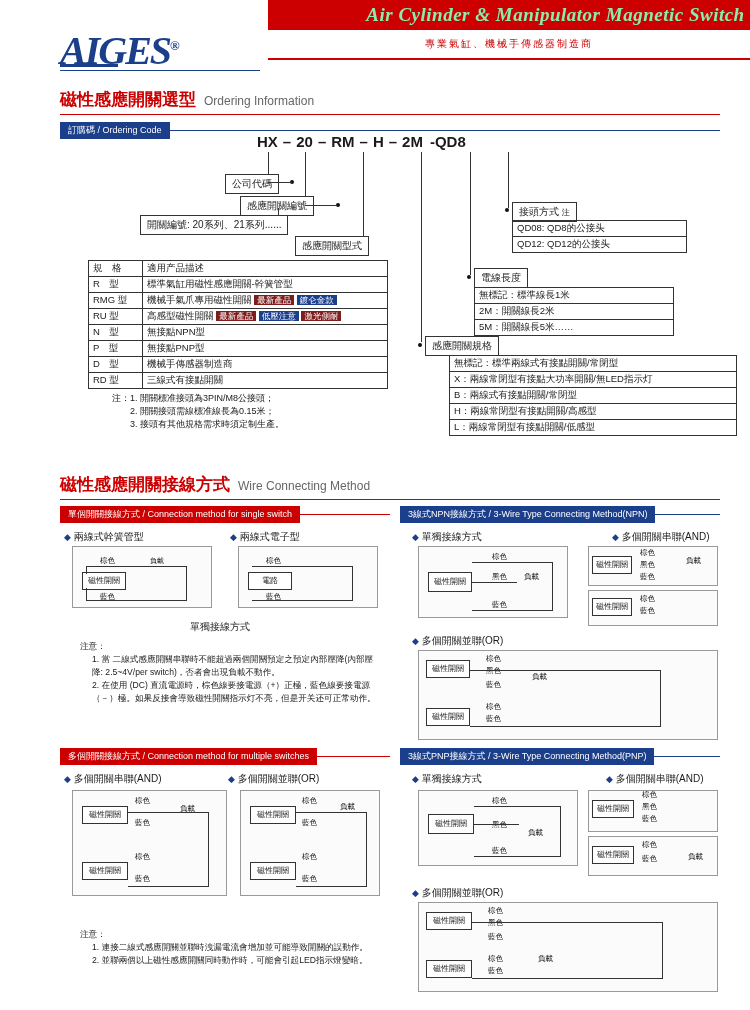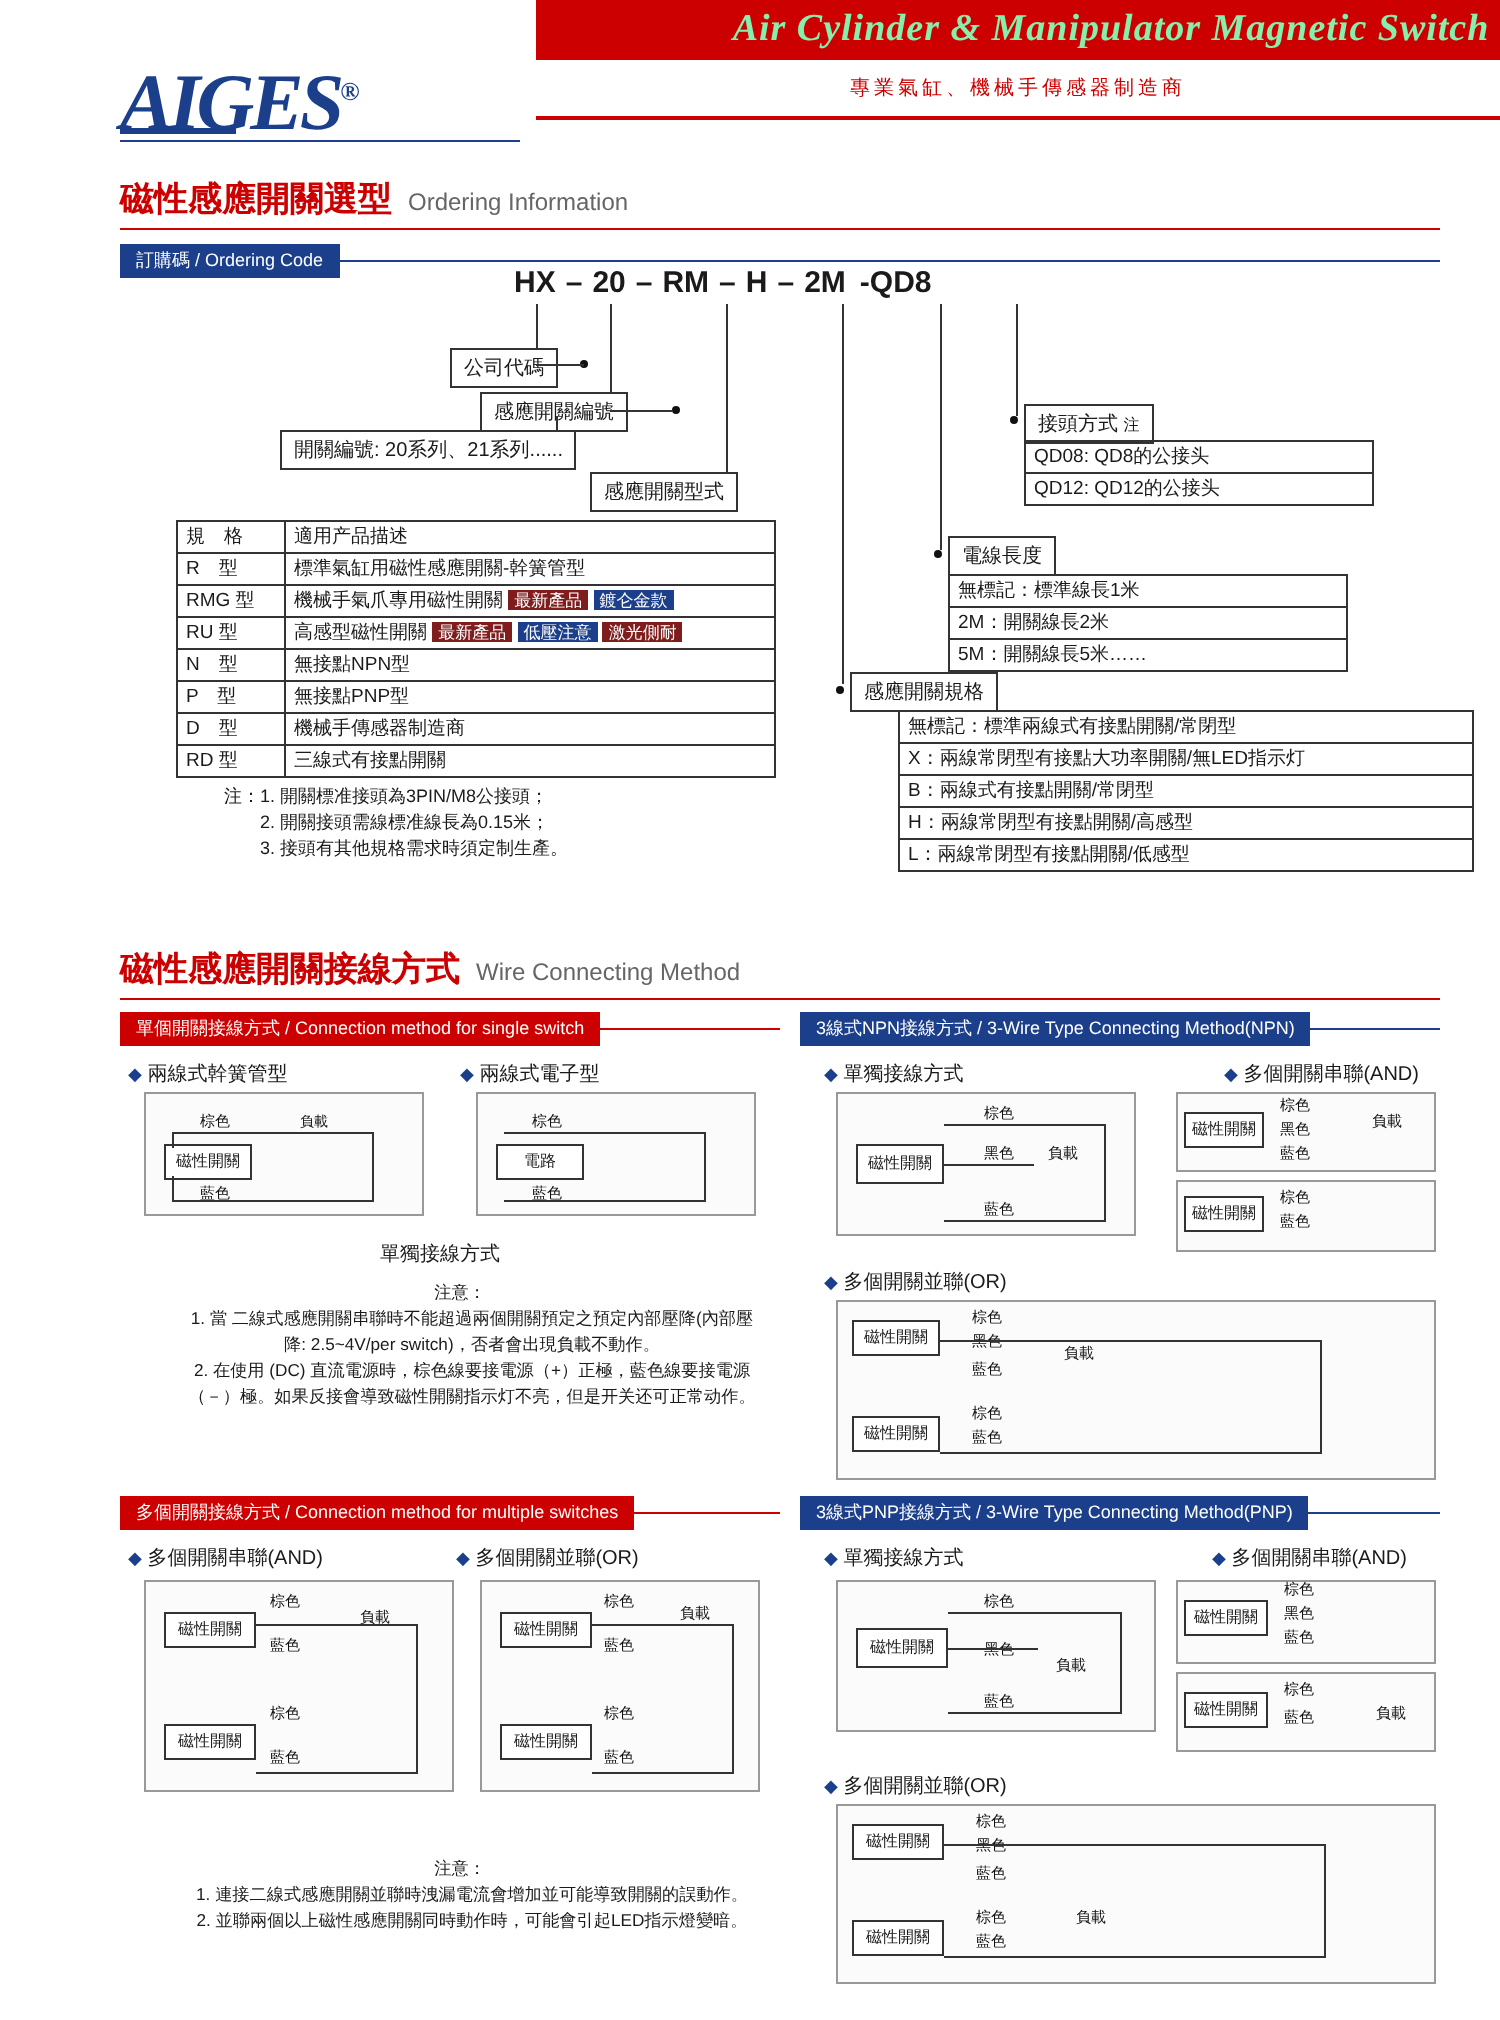--- a/index.html
+++ b/index.html
@@ -77,21 +77,21 @@
   .wire-box {
     position:absolute; border:1px solid #999; background:#fbfbfb;
   }
   .dev-box {
     position:absolute; border:1px solid #333; background:#fff; font-size:8px;
     display:flex; align-items:center; justify-content:center; text-align:center;
     line-height:1.05;
   }
   .wlbl { position:absolute; font-size:7.5px; color:#111; white-space:nowrap; }
   .wline { position:absolute; background:#333; }
-  .notes-sm { position:absolute; font-size:8.6px; line-height:1.5;text-align:center; }
+  .notes-sm { position:absolute; font-size:8.6px; line-height:1.5; }
 </style>
 </head>
 <body>
 
 <div class="header">
   <div class="hdr-red">Air Cylinder &amp; Manipulator Magnetic Switch</div>
   <div class="hdr-sub">專業氣缸、機械手傳感器制造商</div>
   <div class="hdr-rule"></div>
   <div class="logo-wrap">
     <div class="logo-text"><span>AIGES</span><span class="logo-reg">®</span></div>

